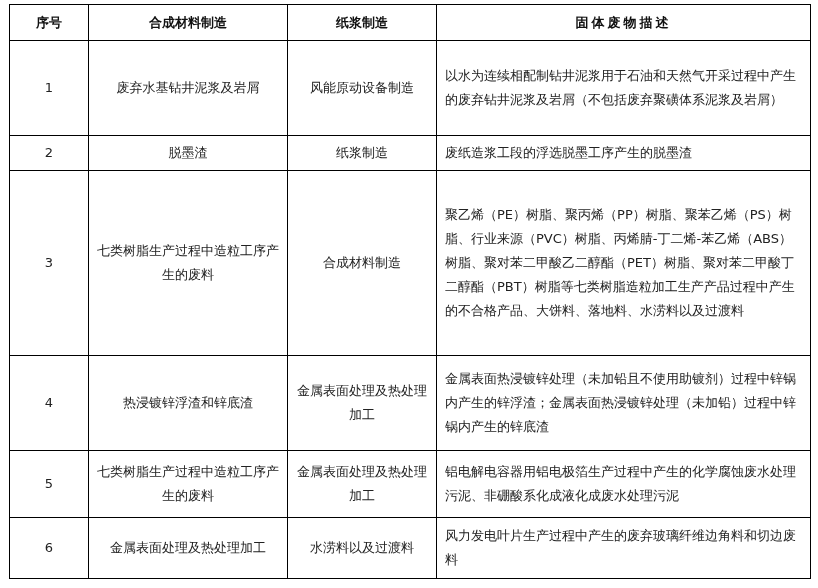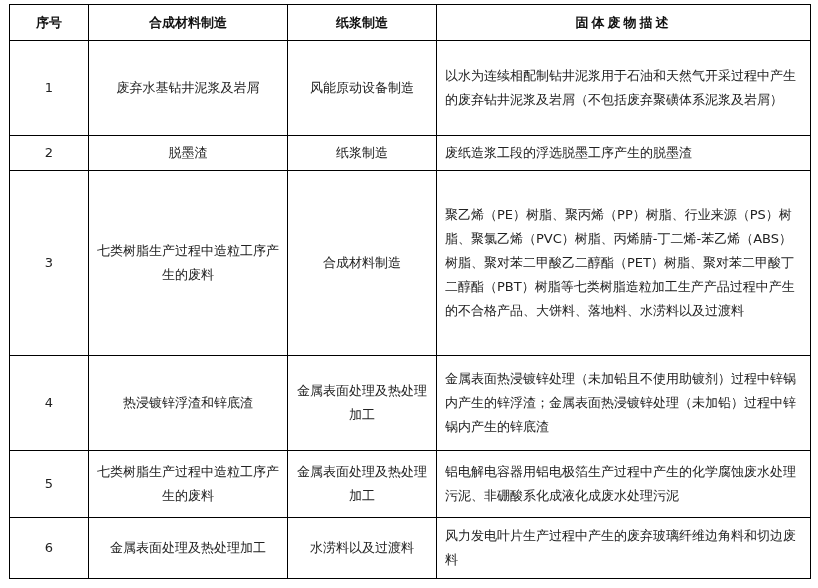--- a/index.html
+++ b/index.html
@@ -49,21 +49,21 @@
     <tr class="r2">
       <td class="c">2</td>
       <td class="c">脱墨渣</td>
       <td class="c">纸浆制造</td>
       <td class="desc">废纸造浆工段的浮选脱墨工序产生的脱墨渣</td>
     </tr>
     <tr class="r3">
       <td class="c">3</td>
       <td class="c">七类树脂生产过程中造粒工序产生的废料</td>
       <td class="c">合成材料制造</td>
-      <td class="desc">聚乙烯（PE）树脂、聚丙烯（PP）树脂、行业来源（PS）树脂、聚氯乙烯（PVC）树脂、丙烯腈-丁二烯-苯乙烯（ABS）树脂、聚对苯二甲酸乙二醇酯（PET）树脂、聚对苯二甲酸丁二醇酯（PBT）树脂等七类树脂造粒加工生产产品过程中产生的不合格产品、大饼料、落地料、水涝料以及过渡料</td>
+      <td class="desc">聚乙烯（PE）树脂、聚丙烯（PP）树脂、聚苯乙烯（PS）树脂、行业来源（PVC）树脂、丙烯腈-丁二烯-苯乙烯（ABS）树脂、聚对苯二甲酸乙二醇酯（PET）树脂、聚对苯二甲酸丁二醇酯（PBT）树脂等七类树脂造粒加工生产产品过程中产生的不合格产品、大饼料、落地料、水涝料以及过渡料</td>
     </tr>
     <tr class="r4">
       <td class="c">4</td>
       <td class="c">热浸镀锌浮渣和锌底渣</td>
       <td class="c">金属表面处理及热处理加工</td>
       <td class="desc">金属表面热浸镀锌处理（未加铅且不使用助镀剂）过程中锌锅内产生的锌浮渣；金属表面热浸镀锌处理（未加铅）过程中锌锅内产生的锌底渣</td>
     </tr>
     <tr class="r5">
       <td class="c">5</td>
       <td class="c">七类树脂生产过程中造粒工序产生的废料</td>

